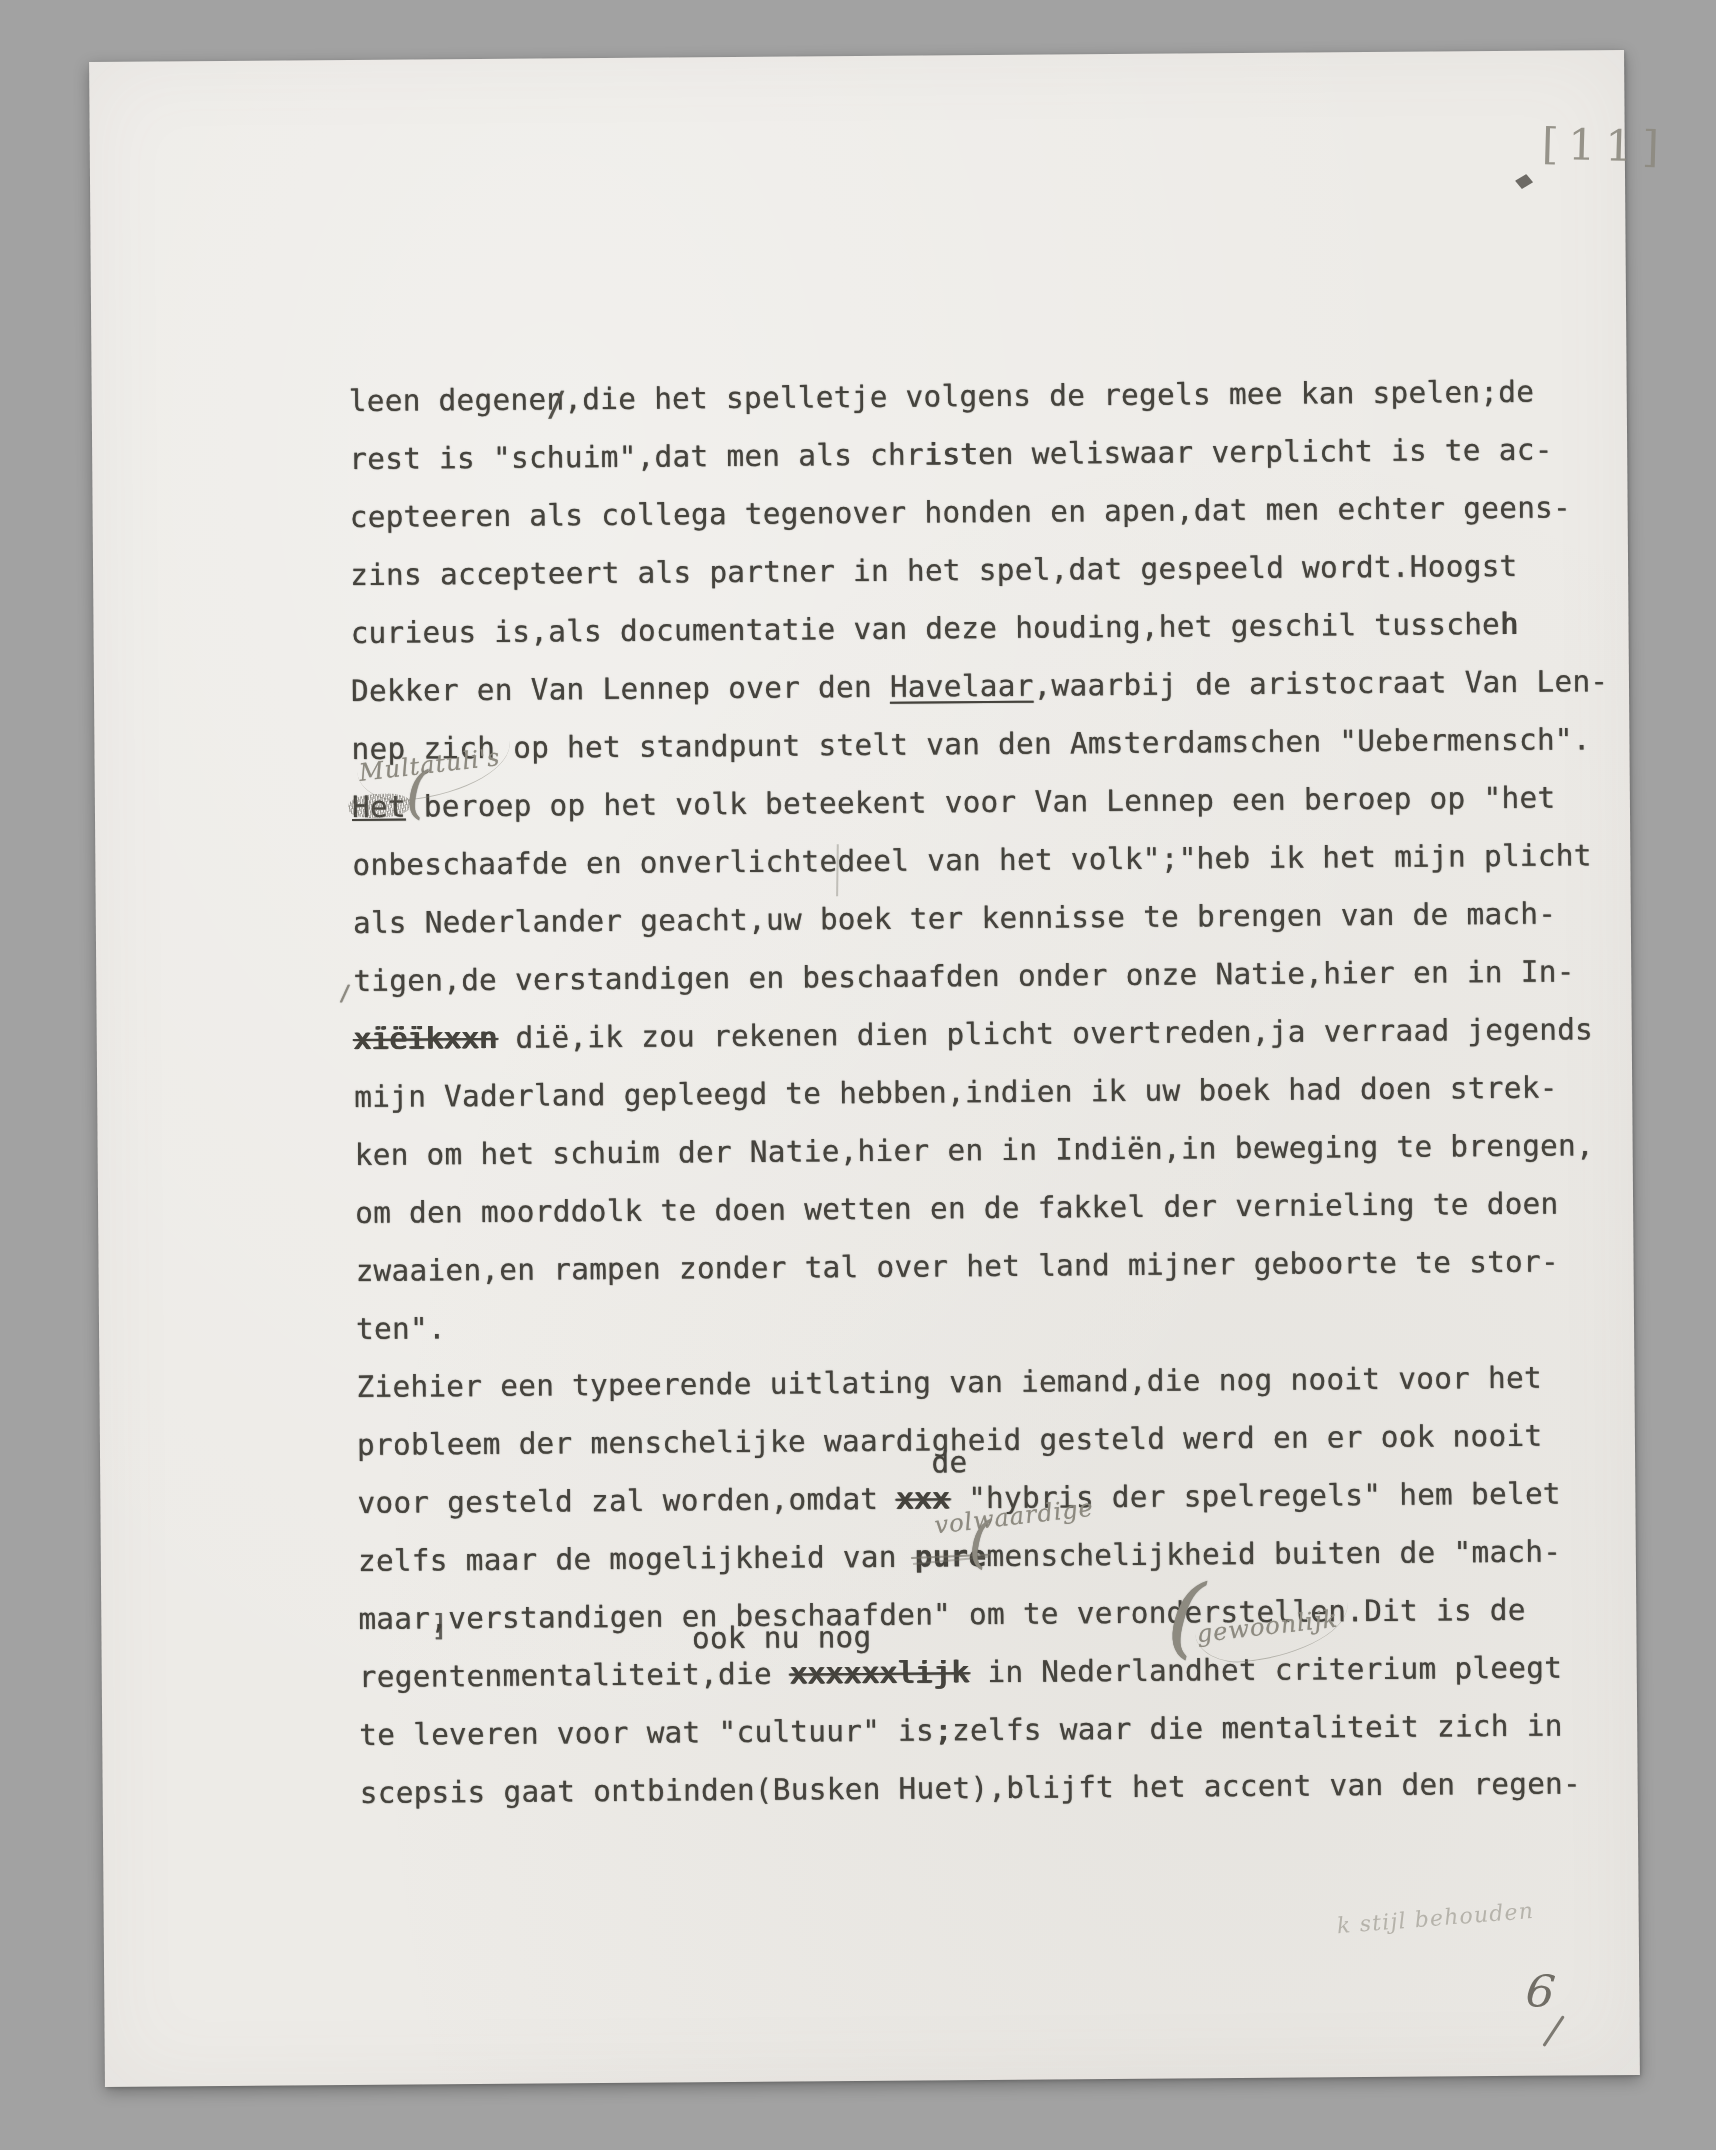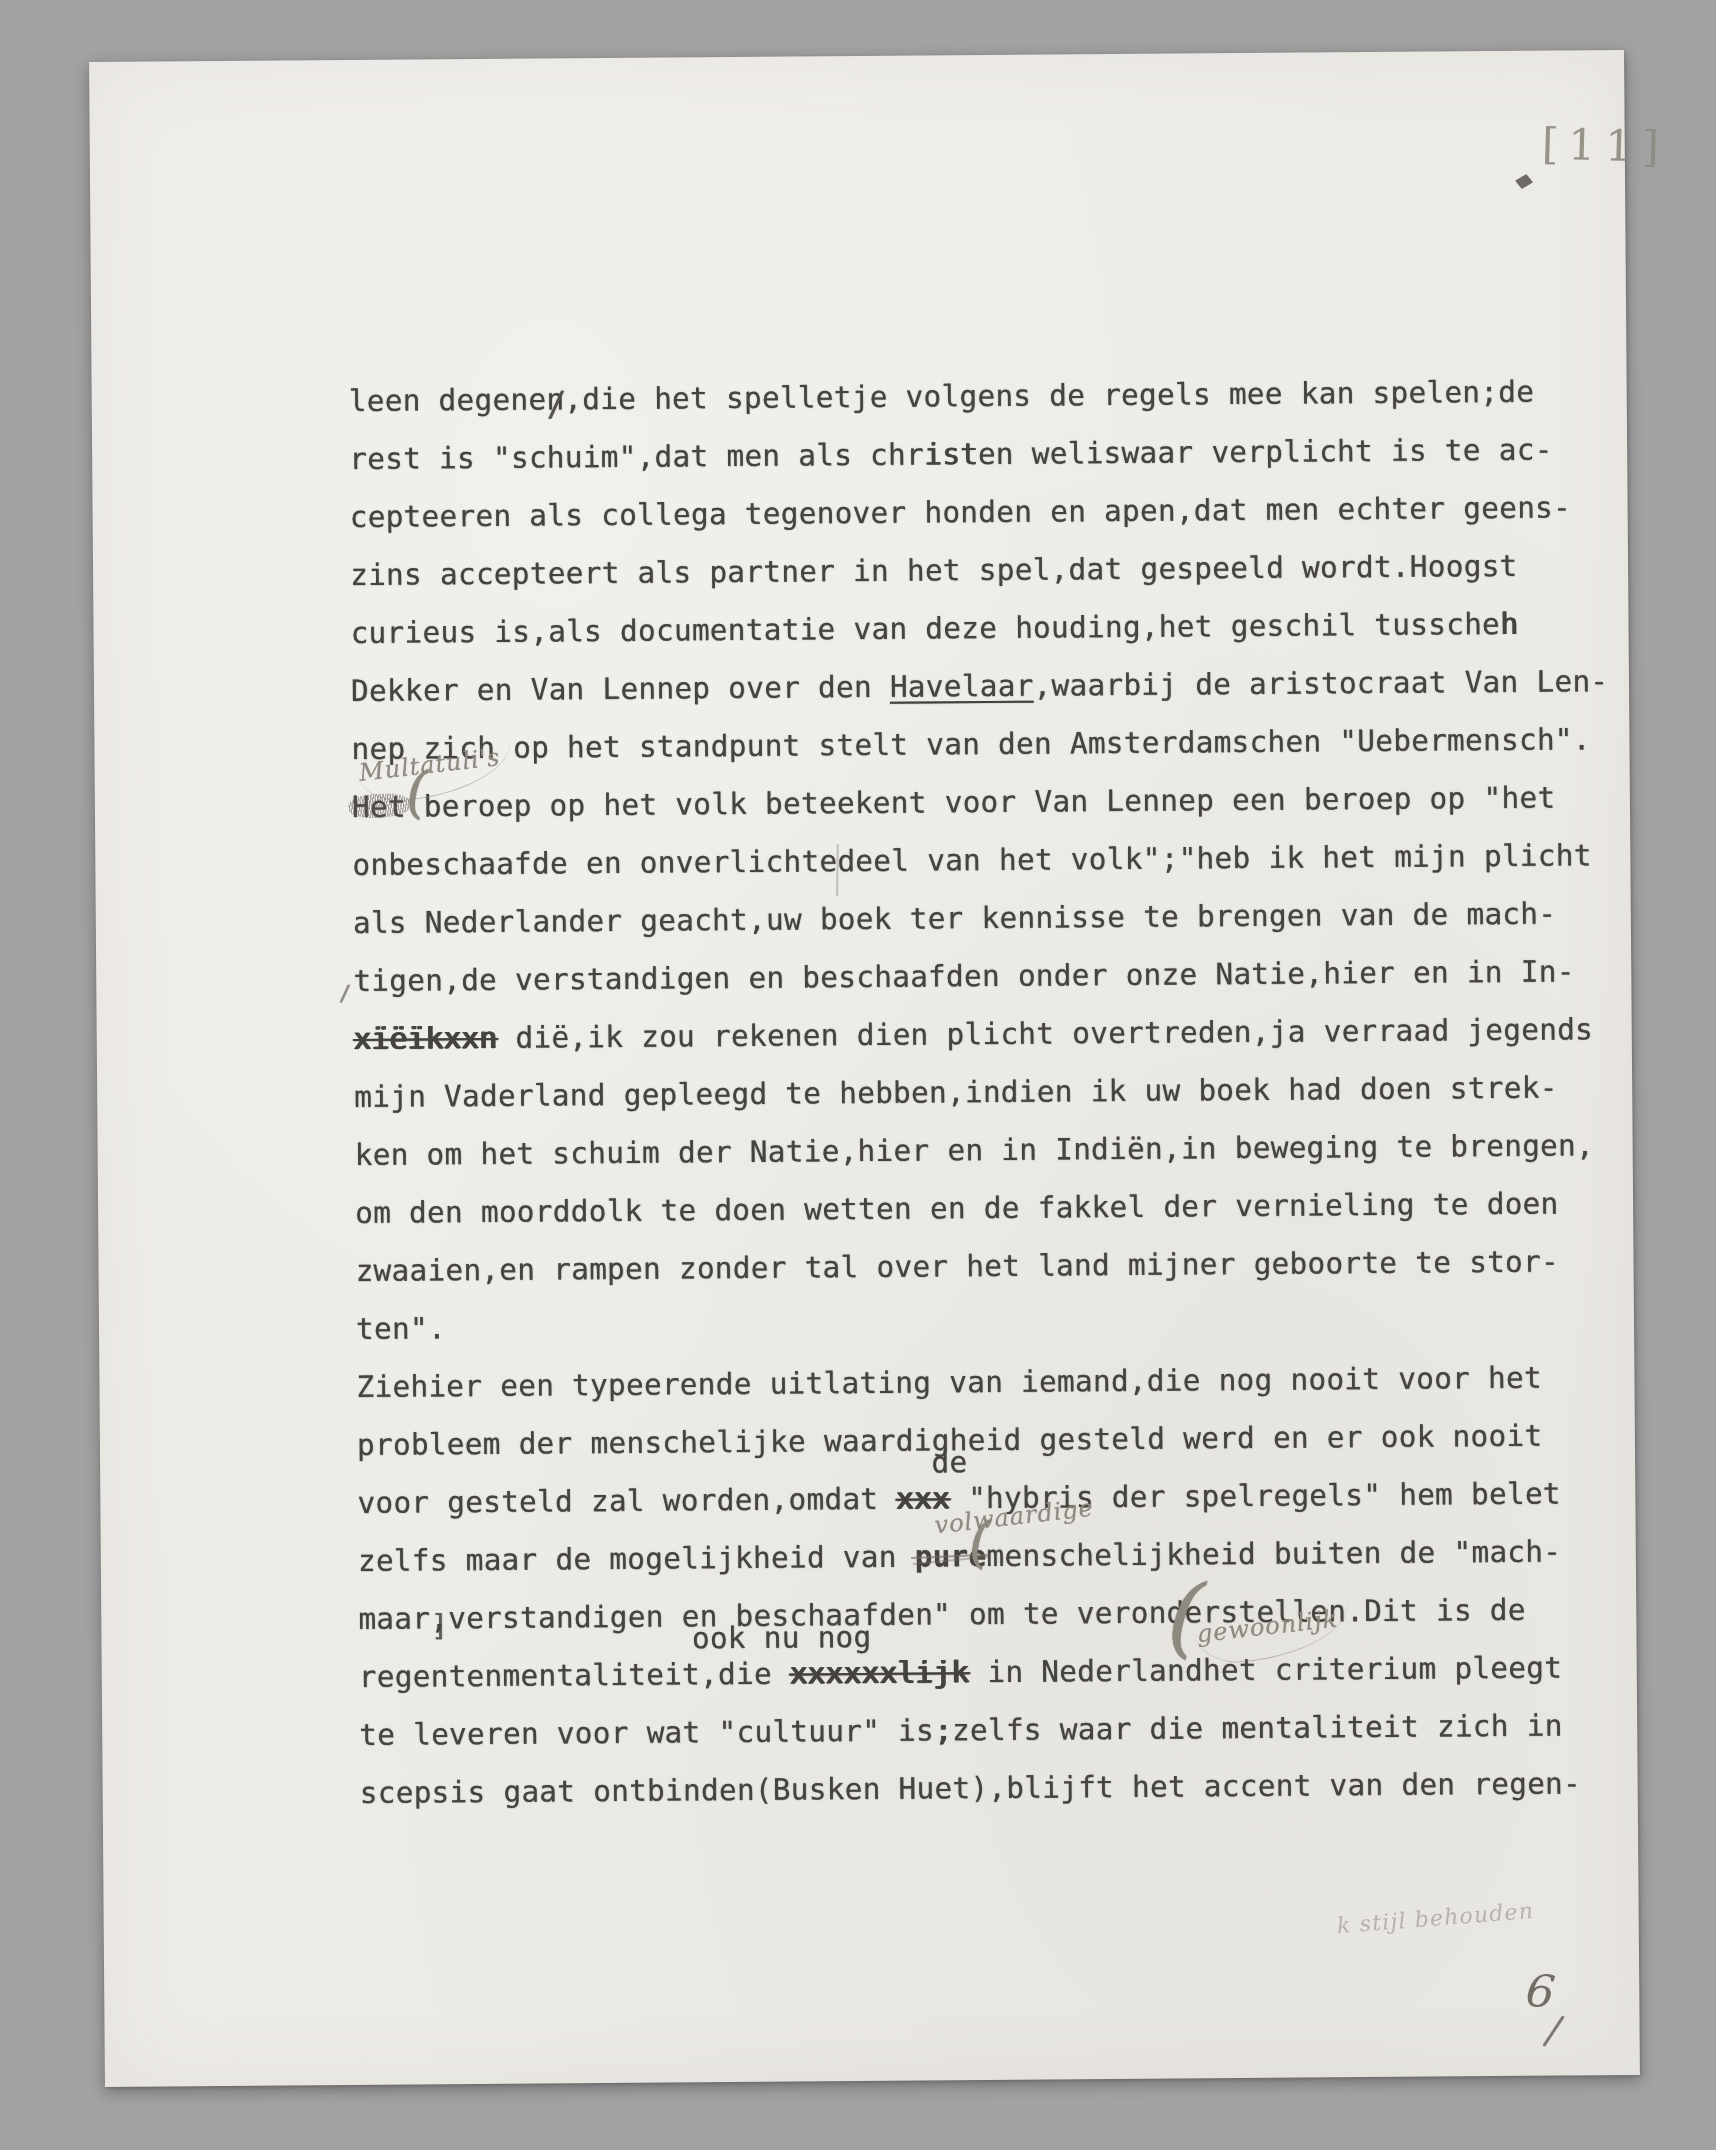--- a/index.html
+++ b/index.html
@@ -38,21 +38,21 @@
     border-bottom:1.8px solid rgba(130,127,118,.5);
     border-radius:0 0 90% 40% / 0 0 100% 70%;
     padding:0 .45em .12em .08em;
   }
   .overtype{text-shadow:1.1px 0 0 currentColor, 0 0 1.2px rgba(69,67,61,.55);text-align:center;}
   .xout{
     text-decoration:line-through;text-decoration-thickness:2.4px;
     text-shadow:1px 0 0 currentColor, -1px 0 0 currentColor, 0 0.6px 0 rgba(69,67,61,.4);
   }
   .underline{text-decoration:underline;text-decoration-thickness:2.1px;text-underline-offset:5.4px;}
-  .scribble{position:relative;}
+  .scribble{position:relative;text-decoration:underline;}
   .scribble::after{
     content:"";position:absolute;left:-8%;top:12%;width:116%;height:70%;
     background:
       repeating-linear-gradient(102deg, transparent 0 1.2px, rgba(96,93,85,.40) 1.2px 2.4px),
       repeating-linear-gradient(70deg, transparent 0 1.8px, rgba(96,93,85,.30) 1.8px 3px);
     border-radius:45%;transform:rotate(-3deg);
   }
   .pencil-strike{position:relative;font-weight:bold;}
   .pencil-strike::before{
     content:"";position:absolute;left:-5%;top:46%;width:110%;height:2.4px;

